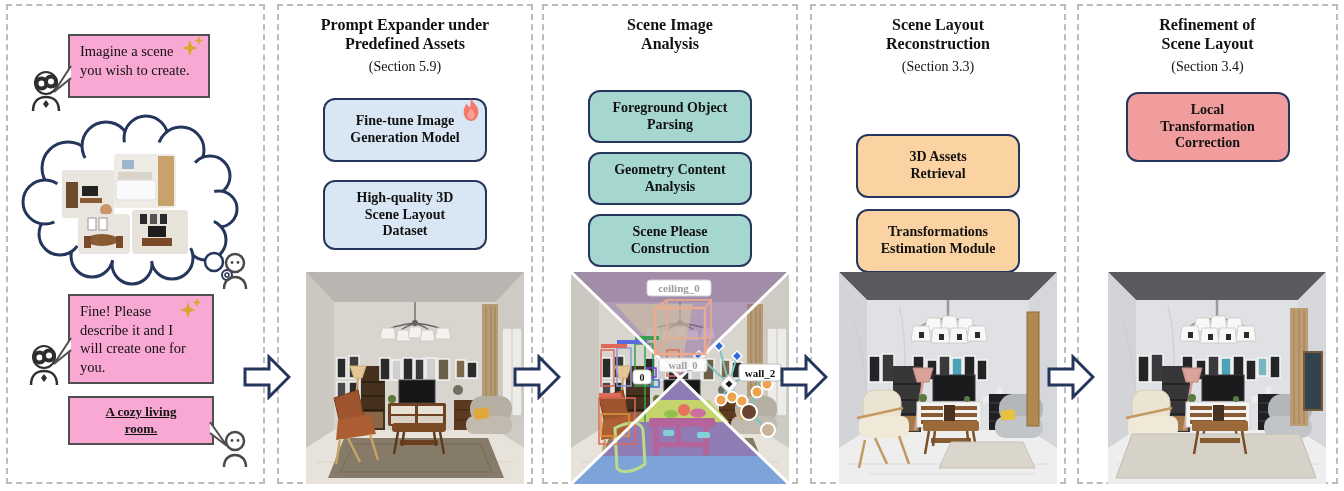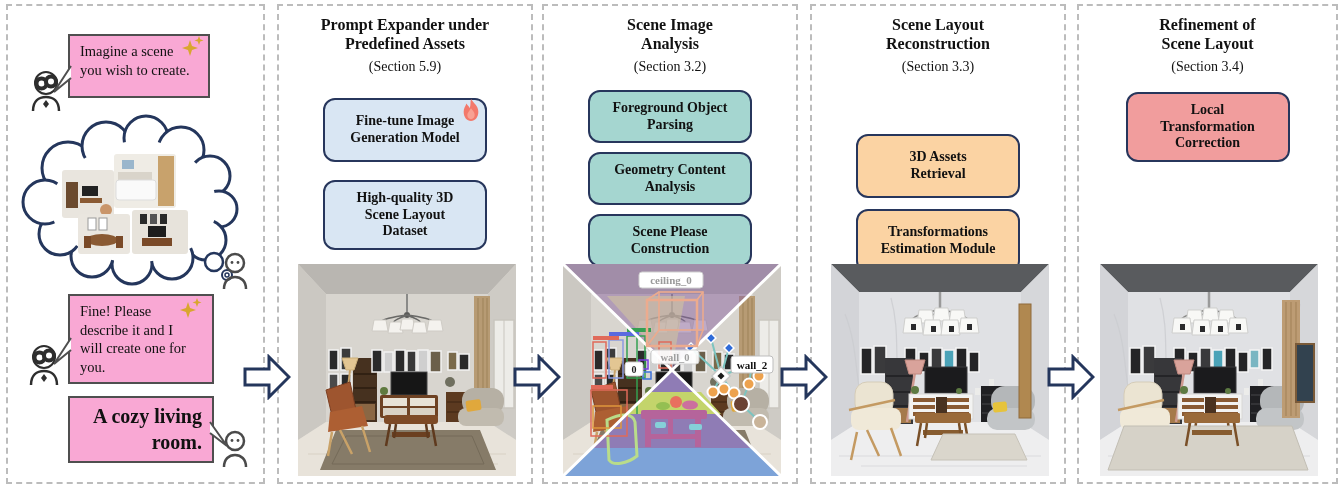--- a/index.html
+++ b/index.html
@@ -25,29 +25,29 @@
         border-radius:12px;display:flex;align-items:center;justify-content:center;
         text-align:center;font-weight:700;font-size:14px;line-height:1.18;
         white-space:pre-line;position:relative;padding:8px 8px;}
   .sbox.tall{min-height:64px;}
   .fill-blue{background:#d9e6f3;}
   .fill-teal{background:#a5d6d0;}
   .fill-orange{background:#fbd3a3;}
   .fill-pink{background:#f19d9d;}
   .flame{position:absolute;right:3px;top:-3px;}
 
-  .scene-figure{position:absolute;left:19px;top:258px;width:218px;height:212px;margin:0;}
+  .scene-figure{position:absolute;left:19px;top:258px;width:218px;height:212px;margin:8px;}
   #panel-s4 .scene-figure{left:21px;}
 
   .flow-arrow{position:absolute;top:354px;width:48px;height:46px;z-index:6;}
   #arrow-1{left:243px;} #arrow-2{left:513px;} #arrow-3{left:780px;} #arrow-4{left:1047px;}
 
   .bubble{position:absolute;background:#f9a8d4;border:2px solid #4f4f4f;padding:6px 10px;
           font-size:14.5px;line-height:1.28;white-space:pre-line;box-sizing:border-box;z-index:2;}
-  .bubble.bold{font-weight:700;text-align:right;font-size:20px;}
+  .bubble.bold{font-weight:700;text-align:center;font-size:13px;text-decoration:underline;}
   .abs{position:absolute;}
   .tail{z-index:3;}
   .spark{z-index:4;}
 </style>
 </head>
 <body>
 
 <svg width="0" height="0" style="position:absolute" aria-hidden="true">
   <defs>
     <g id="warm-room">
@@ -314,21 +314,20 @@
     <figure class="scene-figure">
       <svg width="218" height="212" viewBox="0 0 218 212">
           <use href="#warm-room"></use>
         </svg>
     </figure>
   </section>
 
   <section class="panel" id="panel-s2">
     <h2 class="stage-title">Scene Image
 Analysis</h2>
-    <div class="stage-section">(Section 3.2)</div>
     <div class="boxes">
       <div class="sbox fill-teal">
         <span>Foreground Object
 Parsing</span>
       </div>
       <div class="sbox fill-teal">
         <span>Geometry Content
 Analysis</span>
       </div>
       <div class="sbox fill-teal">

